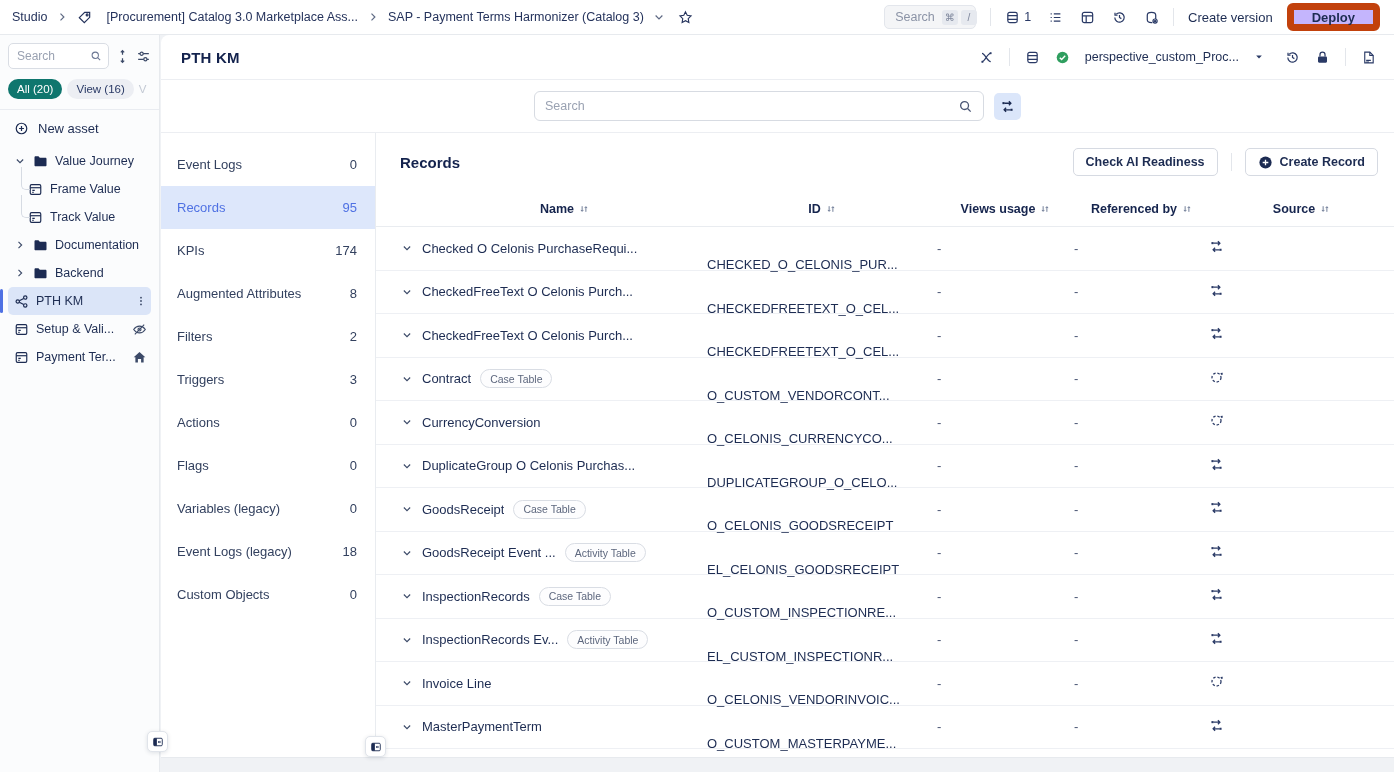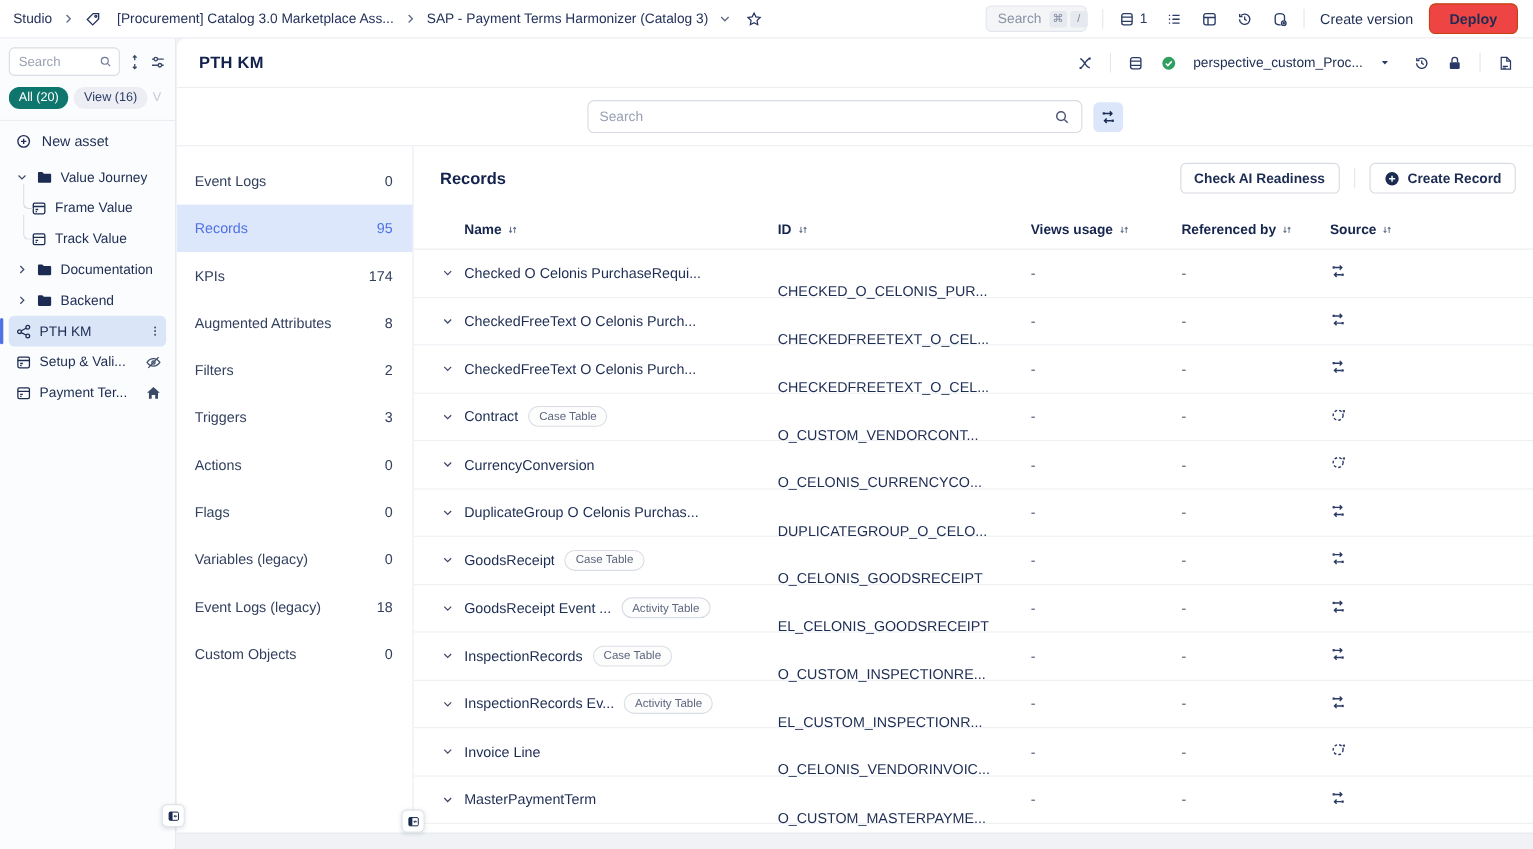--- a/index.html
+++ b/index.html
@@ -21,21 +21,21 @@
   .topbar-right { margin-left:auto; display:flex; align-items:center; gap:14px; }
   .tb-search { display:flex; align-items:center; gap:7px; background:#f4f5f7;
     border:1px solid #e3e6ec; border-radius:5px; height:24px; padding:0 7px 0 10px;
     color:#8b93a6; width:92px; cursor:text; }
   .kbd { background:#e6e9ef; color:#7d869b; border-radius:3px; font-size:10px;
     min-width:16px; height:15px; display:inline-flex; align-items:center; justify-content:center; padding:0 3px; }
   .tb-icons { display:flex; align-items:center; gap:17px; color:#2a3a66; }
   .tb-ic { display:flex; align-items:center; gap:4px; cursor:pointer; font-size:12.5px; }
   .vdiv { width:1px; height:18px; background:#e3e6eb; }
   .txt-btn { font-size:13px; color:#1d2c52; cursor:pointer; white-space:nowrap; }
-  .deploy-btn { border:1px solid #c2410c; border-radius:6px; background:#ef4444; height:28px;
+  .deploy-btn { border:7px solid #c2410c; border-radius:6px; background:#c4b5fd; height:28px;
     padding:0 18px; font-size:13px; font-weight:700; color:#1d2c52; cursor:pointer; }
 
   
   .sidebar { position:absolute; left:0; top:35px; bottom:0; width:160px; background:#fbfcfd;
     border-right:1px solid #e7eaee; padding:8px 8px 0 8px; font-size:12.5px; }
   .sb-searchrow { display:flex; align-items:center; gap:6px; }
   .sb-search { flex:1; display:flex; align-items:center; border:1px solid #d9dde4;
     border-radius:5px; height:26px; background:#fff; padding:0 6px 0 8px; min-width:0; }
   .sb-search input { border:none; outline:none; width:100%; min-width:0; font-size:12px;
     color:#1d2c52; font-family:"Liberation Sans",sans-serif; background:transparent; }
@@ -94,21 +94,21 @@
   .titlebar { height:58px; display:flex; align-items:center; padding:0 16px 0 24px; }
   .t-title { font-size:15px; font-weight:700; color:#13224d; }
   .titlebar-right { margin-left:auto; display:flex; align-items:center; gap:13px; }
   .sec-btn { height:28px; border:1px solid #d6dae2; border-radius:5px; background:#fff;
     font-size:12.5px; font-weight:700; color:#1d2c52; padding:0 12px; cursor:pointer;
     display:flex; align-items:center; gap:7px; font-family:"Liberation Sans",sans-serif; }
   .thead, .trow { display:grid; grid-template-columns:30px 285px 230px 137px 135px 1fr;
     align-items:center; padding-left:16px; }
   .thead { height:36px; border-bottom:1px solid #e9ecf0; font-size:12.5px; font-weight:700;
     color:#16254e; }
-  .th { display:flex; align-items:center; gap:5px; }
+  .th { display:flex; align-items:center; gap:5px;justify-content:center; }
   .sort { color:#53608049; color:#6b7793; cursor:pointer; }
   .trow { height:43.5px; border-bottom:1px solid #eef0f4; font-size:13px; color:#1d2c52; }
   .row-chev { color:#3c4a68; cursor:pointer; }
   .cell-name { display:flex; align-items:center; gap:9px; min-width:0; padding-right:14px; }
   .cell-name .nm { white-space:nowrap; overflow:hidden; text-overflow:ellipsis; }
   .badge { border:1px solid #d9dde4; background:#fdfdfe; border-radius:999px; padding:2.5px 9px;
     font-size:10.5px; color:#5d677e; white-space:nowrap; flex:none; }
   .cell-id { white-space:nowrap; overflow:hidden; text-overflow:ellipsis; padding-right:14px;margin-top:33px; }
   .cell-dash { color:#4a5674; }
   .cell-src { color:#2a3a66; }

